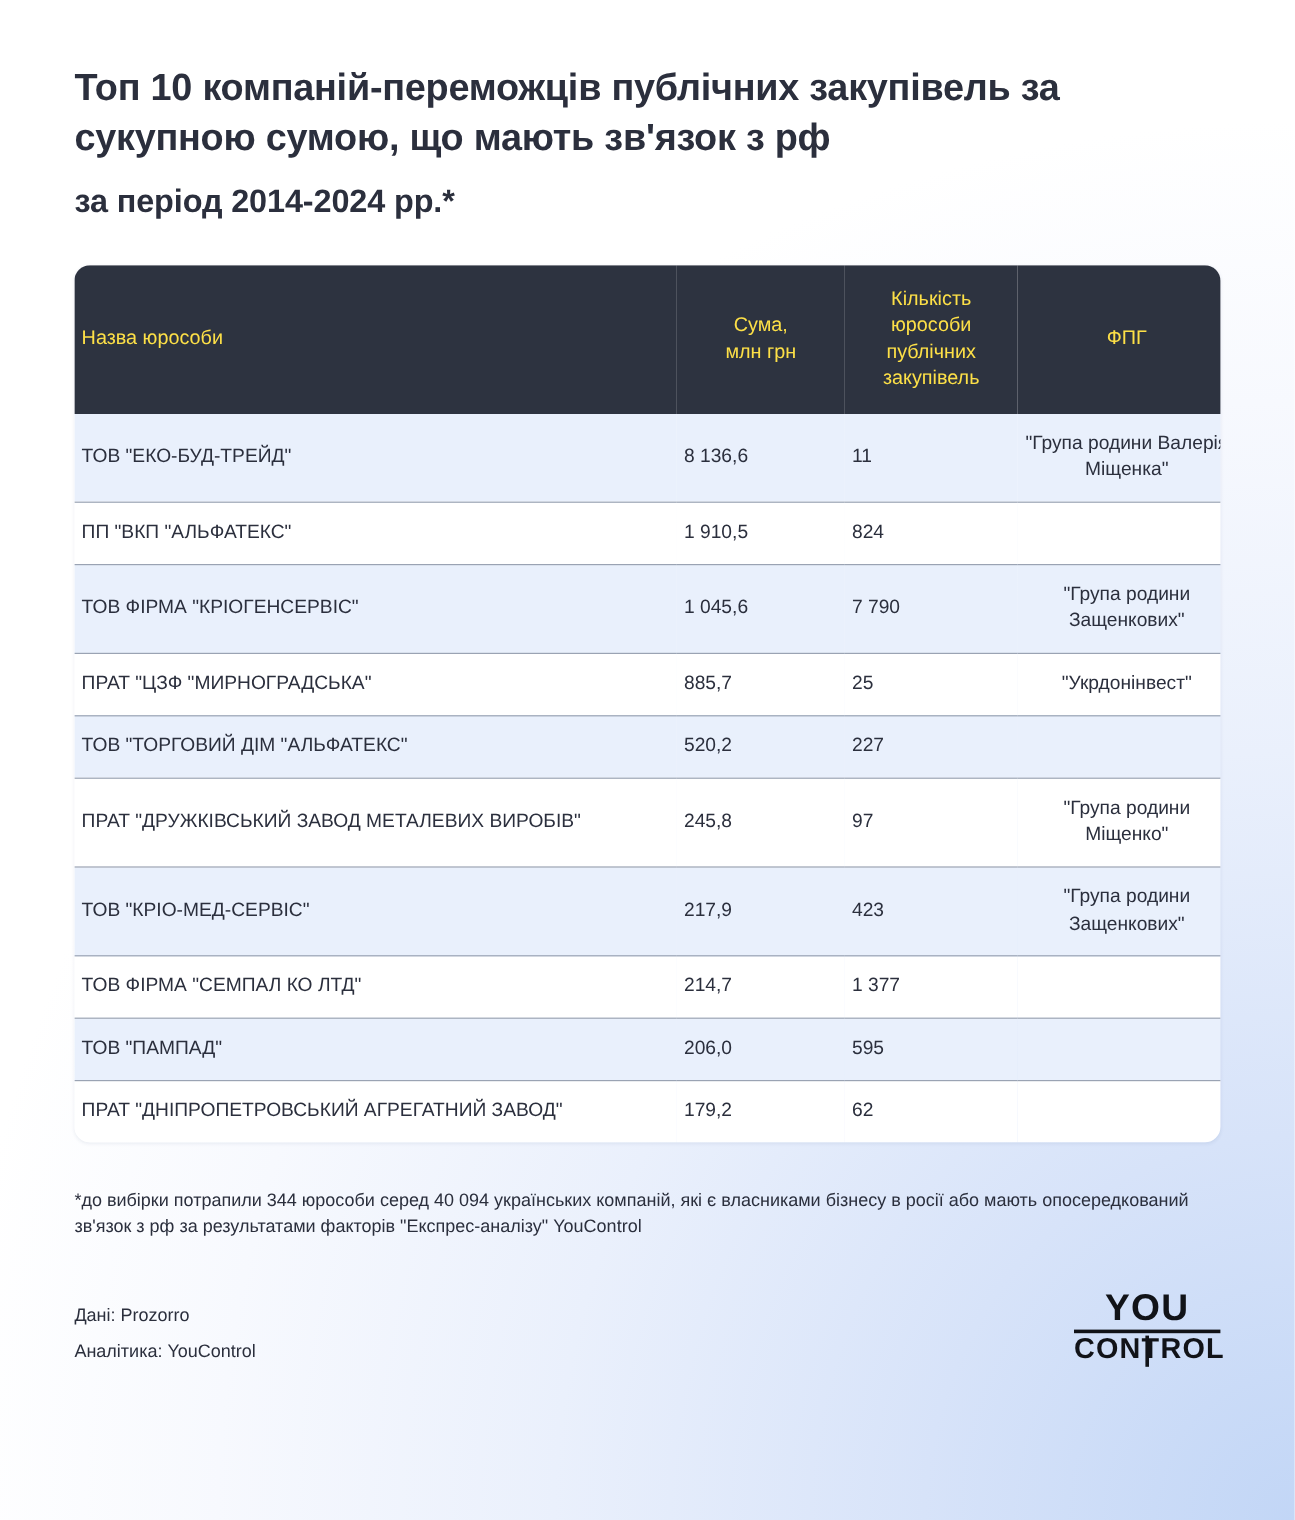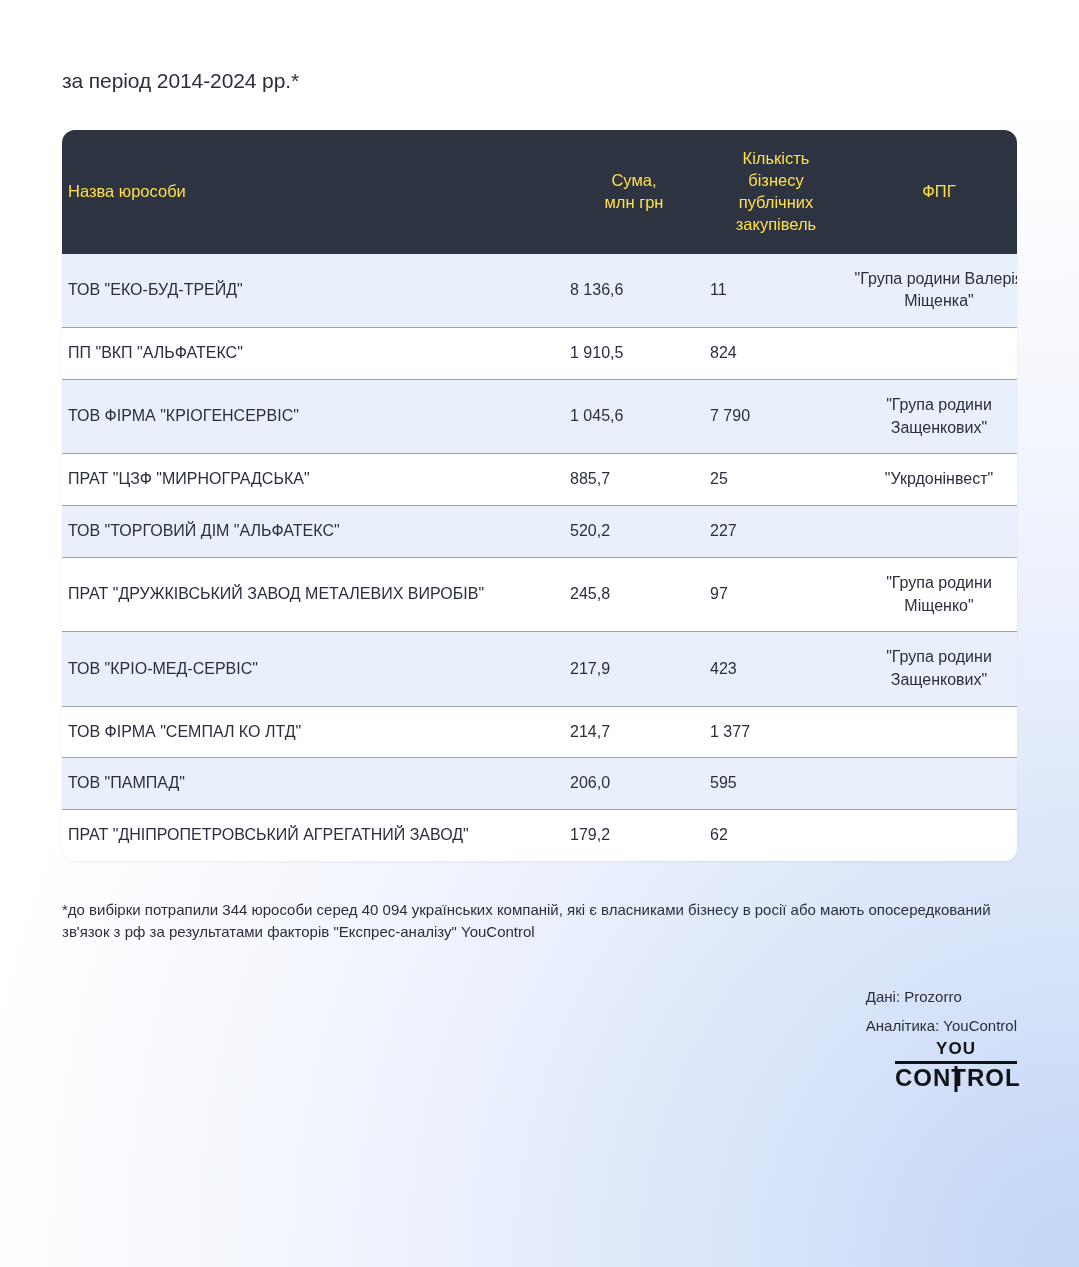--- a/index.html
+++ b/index.html
@@ -32,22 +32,22 @@
     margin: 0;
     font-size: 31.5px;
     line-height: 1.33;
     font-weight: bold;
     color: #2b2f3d;
     letter-spacing: -0.2px;
     max-width: 960px;
   }
   .subtitle {
     margin: 17px 0 0 0;
-    font-size: 21px;
-    font-weight: normal;
+    font-size: 27px;
+    font-weight: bold;
     color: #2b2f3d;
     letter-spacing: -0.1px;
   }
 
   
   .table-wrap {
     margin-top: 37px;
     border-radius: 13px;
     overflow: hidden;
     box-shadow: 0 1px 3px rgba(40, 60, 110, 0.08);
@@ -103,33 +103,32 @@
     font-size: 15px;
     line-height: 1.5;
     color: #2b2f3d;
     max-width: 960px;
   }
   .bottom-bar {
     margin-top: 38px;
     display: flex;
     align-items: flex-end;
     justify-content: space-between;
-    flex-direction: column;
   }
   .credits { font-size: 15px; line-height: 1.95; color: #2b2f3d; }
 
   
   .logo {
     width: 122px;
     user-select: none;
     padding-bottom: 2px;
   }
   .logo-top {
     text-align: center;
-    font-size: 17px;
+    font-size: 31px;
     font-weight: bold;
     letter-spacing: 1px;
     color: #111318;
     line-height: 1.08;
   }
   .logo-rule {
     height: 3px;
     background: #111318;
     margin: 2px 0 1px 0;
   }
@@ -151,35 +150,36 @@
     height: 26px;
     background: #111318;
   }
 </style>
 </head>
 <body>
 
 <div id="page">
 
   <div class="titles">
+    <h1 class="main-title">Топ 10 компаній-переможців публічних закупівель за сукупною сумою, що мають зв'язок з рф</h1>
     <p class="subtitle">за період 2014-2024 рр.*</p>
   </div>
 
   <div class="table-wrap">
     <table class="data-table">
       <thead>
         <tr>
           <th class="col-name">Назва юрособи</th>
           <th class="col-sum">
             <span>Сума,</span><br>
             <span>млн грн</span>
           </th>
           <th class="col-count">
             <span>Кількість</span><br>
-            <span>бізнесу</span><br>
+            <span>юрособи</span><br>
             <span>публічних</span><br>
             <span>закупівель</span>
           </th>
           <th class="col-fpg">ФПГ</th>
         </tr>
       </thead>
       <tbody>
         <tr class="alt">
           <td class="cell-name">ТОВ "ЕКО-БУД-ТРЕЙД"</td>
           <td class="cell-sum">8 136,6</td>

